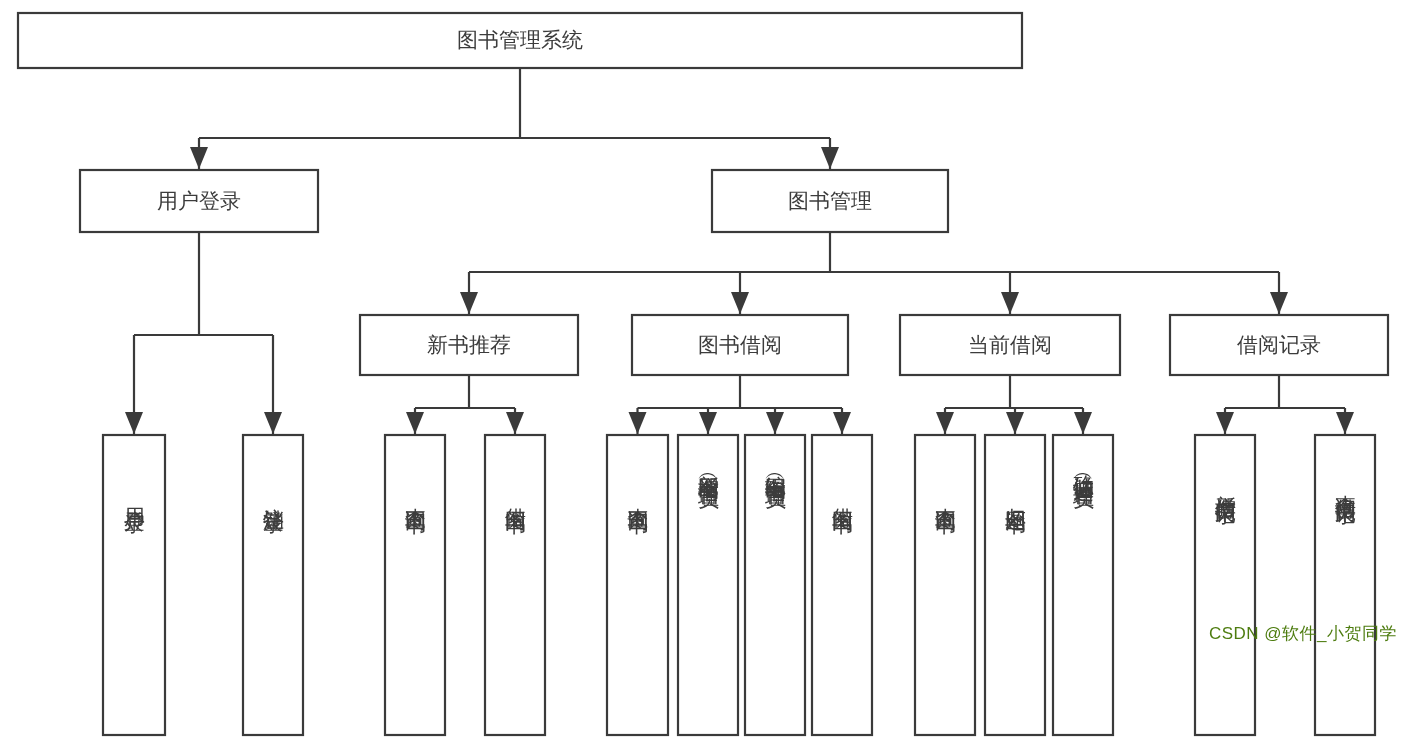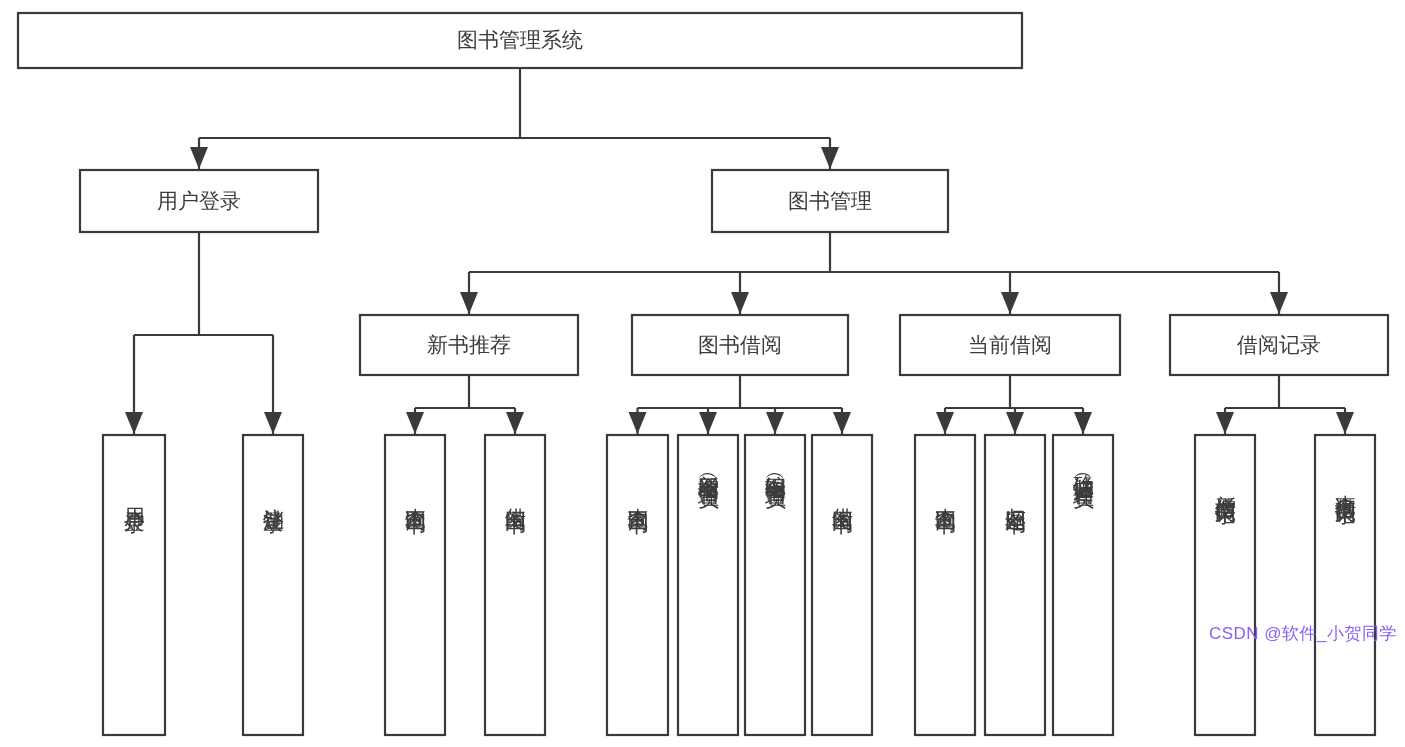--- a/index.html
+++ b/index.html
@@ -68,21 +68,21 @@
     color: #3c3c3c;
     white-space: nowrap;
     text-align: left;
   }
   .watermark {
     position: absolute;
     right: 8px;
     bottom: 4px;
     font-family: "Liberation Sans", "DejaVu Sans", sans-serif;
     font-size: 17px;
-    color: #8b5cf6;
+    color: #4d7c0f;
     letter-spacing: 0.5px;
     white-space: nowrap;
     user-select: none;
   }
 </style>
 </head>
 <body>
 
 <div id="diagram-root">
   <svg class="diagram-canvas" viewBox="0 0 1405 747">

